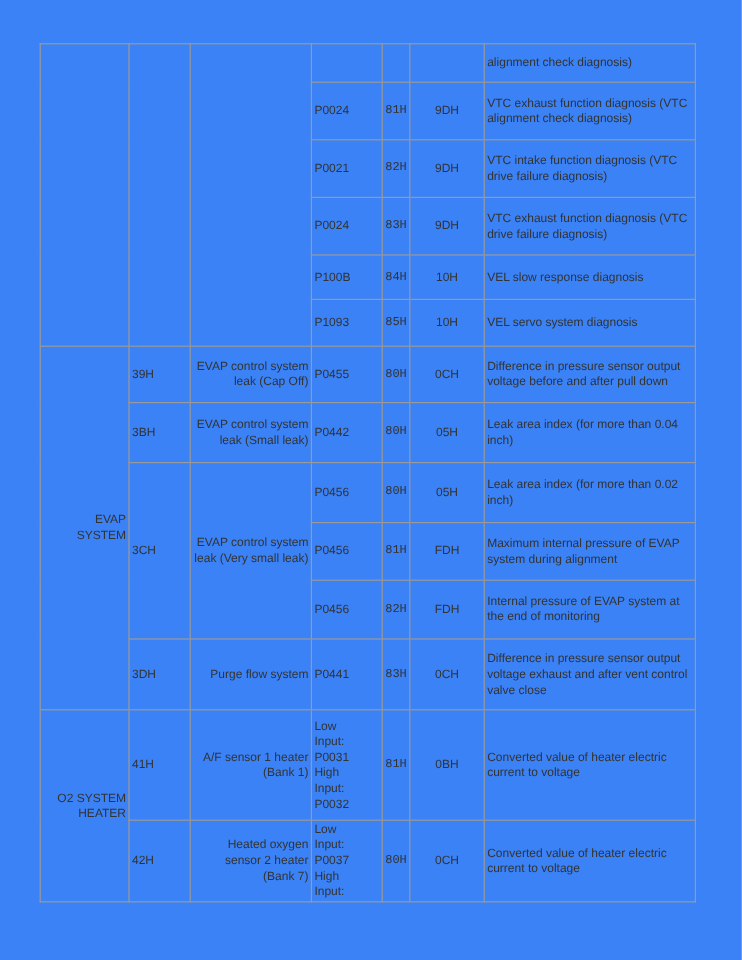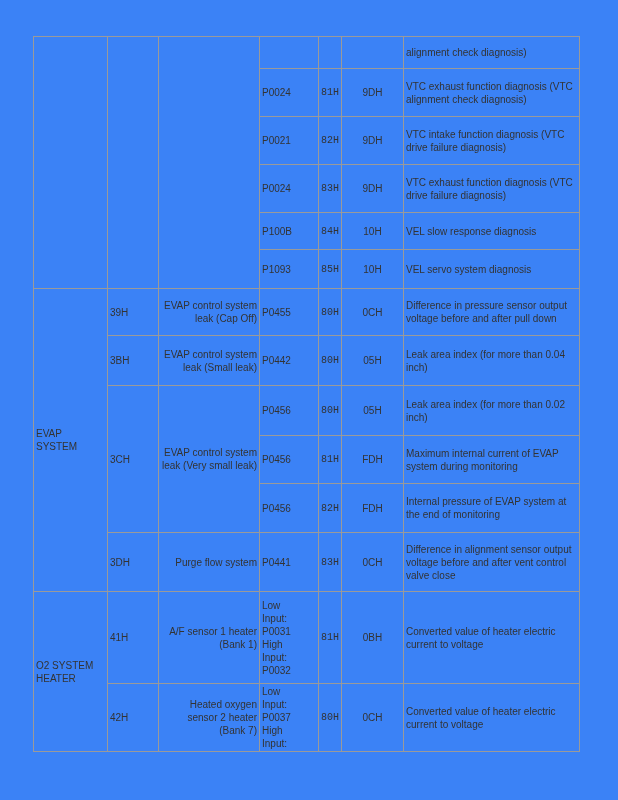--- a/index.html
+++ b/index.html
@@ -14,21 +14,21 @@
     border-collapse:collapse;table-layout:fixed;width:546px;
     font-size:10px;line-height:13px;color:#333333;
   }
   table.dtc td{
     border:1px solid #9a9a9a;
     padding:1px 2px;
     vertical-align:middle;
     overflow:hidden;
     word-wrap:break-word;
   }
-  td.sys{ text-align:left; padding-left:4px; padding-right:2px;margin-left:20px; }
+  td.sys{ text-align:right; padding-left:4px; padding-right:2px;margin-left:20px; }
   td.code{ }
   td.desc{ text-align:right; padding-left:3px; padding-right:2px; }
   td.dtc-c{ text-align:left; white-space:pre-line; }
   td.idc{ text-align:center;font-family:Liberation Mono, monospace; }
   td.subid{ text-align:center; }
   td.detail{ text-align:left; padding-left:4px; padding-right:2px; }
   td.notop{ border-top:none; }
   
   tr.rA1{height:32px;} tr.rA2{height:48px;} tr.rA3{height:48px;} tr.rA4{height:48px;}
   tr.rA5{height:37px;} tr.rA6{height:39px;}
@@ -115,35 +115,35 @@
         <td class="desc" rowspan="3">EVAP control system leak (Very small leak)</td>
         <td class="dtc-c">P0456</td>
         <td class="idc">80H</td>
         <td class="subid">05H</td>
         <td class="detail">Leak area index (for more than 0.02 inch)</td>
       </tr>
       <tr class="rB3b">
         <td class="dtc-c">P0456</td>
         <td class="idc">81H</td>
         <td class="subid">FDH</td>
-        <td class="detail">Maximum internal current of EVAP system during monitoring</td>
+        <td class="detail">Maximum internal pressure of EVAP system during alignment</td>
       </tr>
       <tr class="rB3c">
         <td class="dtc-c">P0456</td>
         <td class="idc">82H</td>
         <td class="subid">FDH</td>
         <td class="detail">Internal pressure of EVAP system at the end of monitoring</td>
       </tr>
       <tr class="rB4">
         <td class="code">3DH</td>
         <td class="desc">Purge flow system</td>
         <td class="dtc-c">P0441</td>
         <td class="idc">83H</td>
         <td class="subid">0CH</td>
-        <td class="detail">Difference in alignment sensor output voltage before and after vent control valve close</td>
+        <td class="detail">Difference in pressure sensor output voltage exhaust and after vent control valve close</td>
       </tr>
 
       <tr class="rC1">
         <td class="sys" rowspan="2">O2 SYSTEM HEATER</td>
         <td class="code">41H</td>
         <td class="desc">A/F sensor 1 heater (Bank 1)</td>
         <td class="dtc-c">Low
 Input:
 P0031
 High

